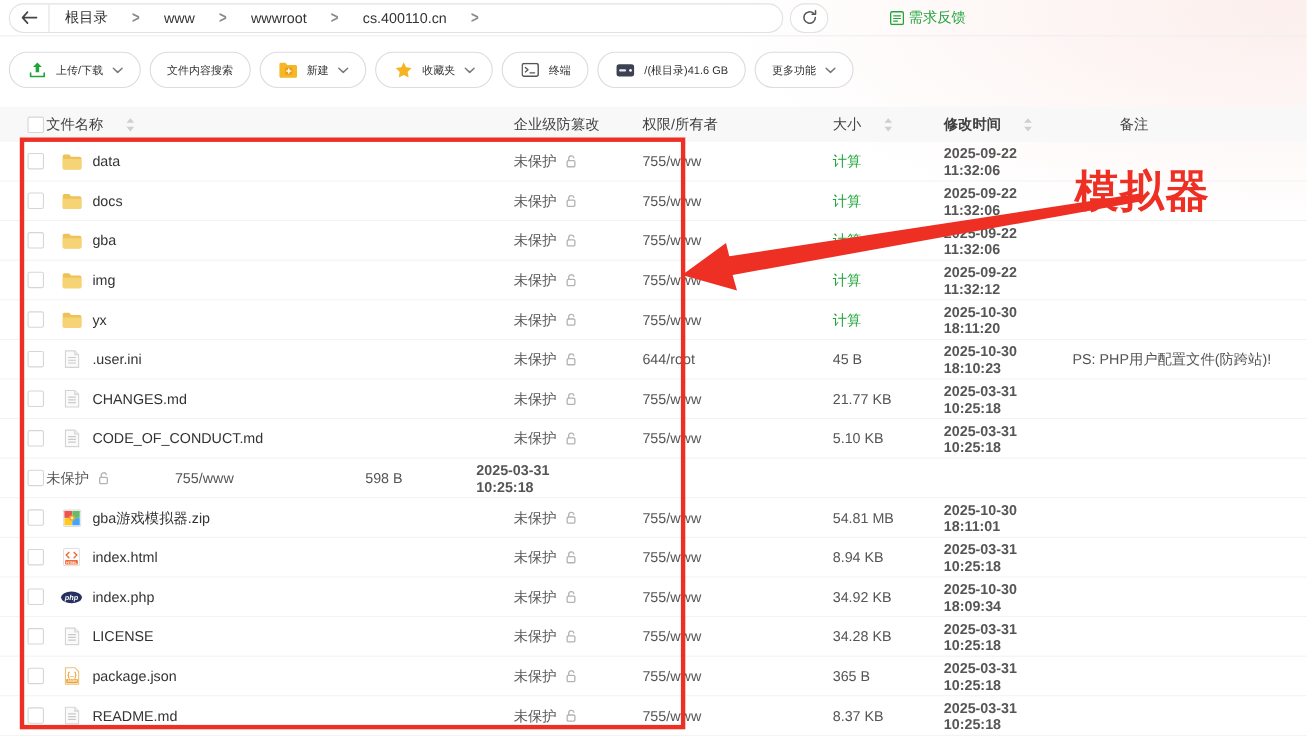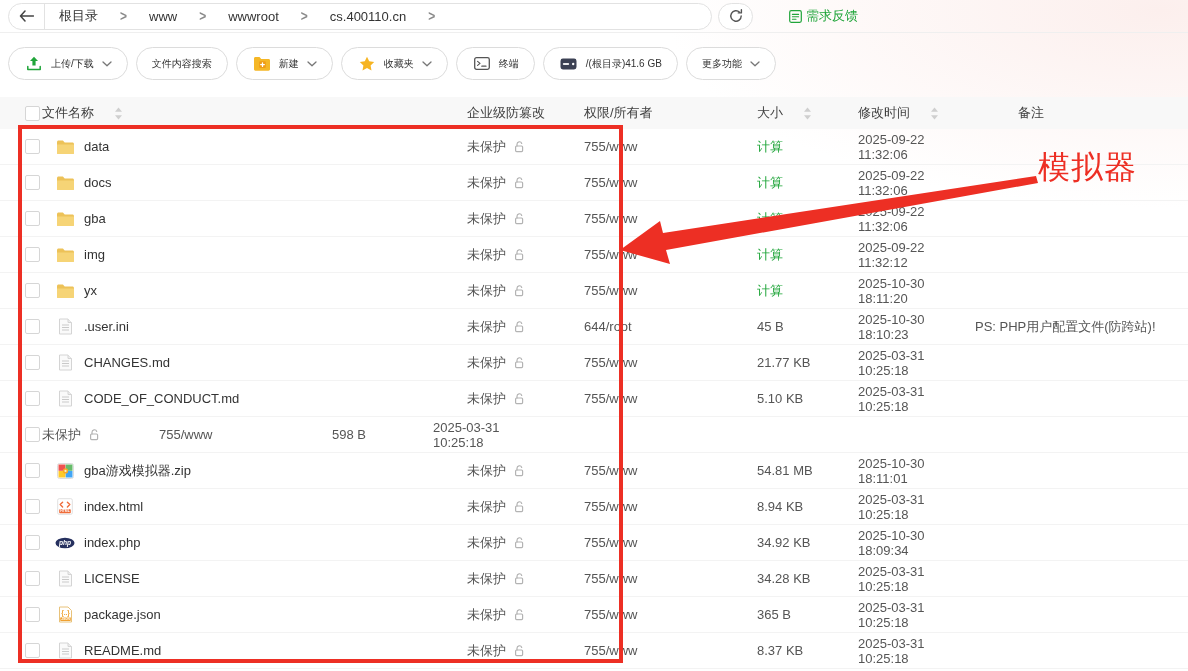--- a/index.html
+++ b/index.html
@@ -17,21 +17,21 @@
   .crumb-pill { display:flex; align-items:center; width:704px; height:27px;
     border:1px solid #e2e2e2; border-radius:14px; background:#fff; overflow:hidden; }
   .back-btn { width:36px; height:100%; border:none; background:transparent;
     border-right:1px solid #e2e2e2; font-size:15px; color:#444; cursor:pointer;
     display:flex; align-items:center; justify-content:center; }
   .crumbs { display:flex; align-items:center; font-size:13px; color:#333; padding-left:10px;gap:12px; }
   .crumb-item { padding:0 4px; cursor:pointer; white-space:nowrap; }
   .crumb-sep { color:#8a8a8a; font-weight:700; padding:0 6px; font-size:12px; transform:scaleY(1.25); }
   .refresh-btn { margin-left:6px; width:35px; height:27px; border:1px solid #e2e2e2;
     border-radius:14px; background:#fff; cursor:pointer; display:flex; align-items:center; justify-content:center; }
-  .feedback { margin-left:4px; display:flex; align-items:center; gap:4px;
+  .feedback { margin-left:24px; display:flex; align-items:center; gap:4px;
     color:#20a53a; font-size:13px; cursor:pointer; text-decoration:none;padding-left:32px; }
 
   
   .toolbar { display:flex; gap:8px; padding:14px 8px 0 8px; }
   .tbtn { height:33px; border:1px solid #dcdcdc; border-radius:17px; background:#fff;
     display:inline-flex; align-items:center; gap:7px; padding:0 15px; font-size:10px;
     color:#333; cursor:pointer; white-space:nowrap; }
   .tbtn .chev { display:flex; margin-left:1px; }
 
   
@@ -39,37 +39,37 @@
   .thead { display:flex; align-items:center; height:32px; background:#f8f8f8;
     font-size:13px; color:#404040; }
   .row { display:flex; align-items:center; height:36px; border-bottom:1px solid #f3f3f3;
     font-size:13px; color:#555; background:transparent; }
   .c-check { width:42px; padding-left:25px; display:flex; align-items:center; flex:none; }
   .c-name  { width:425px; display:flex; align-items:center; flex:none; }
   .row .c-name { padding-left:13px; gap:9px; }
   .c-tamper{ width:117px; display:flex; align-items:center; gap:3px; flex:none; }
   .c-perm  { width:153px; flex:none; }
   .c-size  { width:101px; flex:none;margin-left:20px; }
-  .c-mtime { width:117px; flex:none; }
+  .c-mtime { width:117px; flex:none;font-weight:bold; }
   .c-remark{ flex:1; }
   .thead .c-remark { padding-left:43px; }
   .th-label { display:inline-flex; align-items:center; gap:20px; cursor:pointer; }
   .checkbox { width:15px; height:15px; border:1px solid #d6d6d6; border-radius:2px;
     background:#fff; display:inline-block; cursor:pointer; }
   .fname { color:#333; cursor:pointer; }
   .size-link { color:#20a53a; cursor:pointer; }
   .icon { display:inline-flex; align-items:center; justify-content:center; width:20px; flex:none; }
   .remark-text { color:#555; }
 
   
   .anno-rect { position:absolute; left:18px; top:125px; width:605px; height:538px;
     border:4px solid #ed2f24; pointer-events:none; z-index:10; }
   .anno-arrow { position:absolute; left:0; top:0; width:1188px; height:671px;
     pointer-events:none; z-index:11; }
-  .anno-label { position:absolute; left:1038px; top:146px; font-size:32px; font-weight:400;
+  .anno-label { position:absolute; left:977px; top:146px; font-size:40px; font-weight:700;
     color:#ed2f24; letter-spacing:1px; z-index:11; pointer-events:none;
     font-family:"Liberation Sans","DejaVu Sans",sans-serif; }
 </style>
 </head>
 <body>
 
 <div class="page">
 
   <div class="topbar">
     <div class="crumb-pill">

